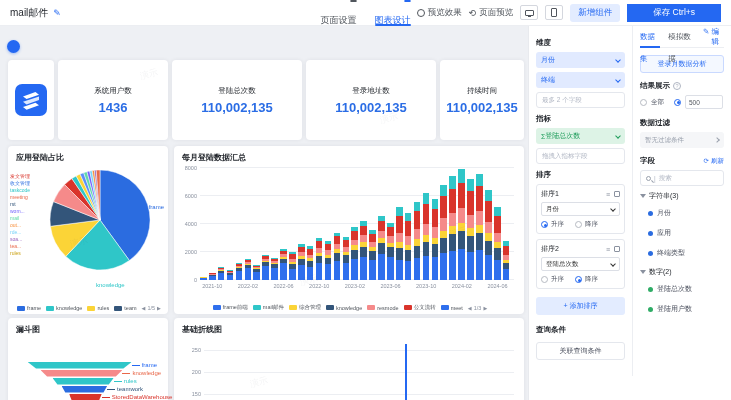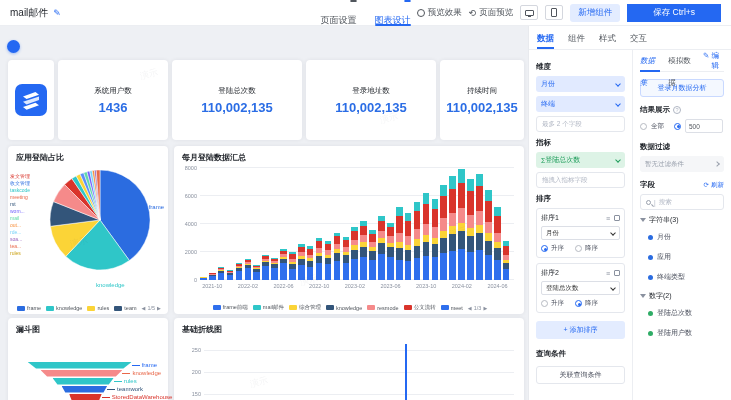--- a/index.html
+++ b/index.html
@@ -98,21 +98,21 @@
   .p-select { border:1px solid #dcdfe6; border-radius:2px; height:14px; display:flex; align-items:center; padding:0 4px; font-size:6.5px; color:#333; margin-bottom:4px; }
   .p-select .grow { flex:1; white-space:nowrap; overflow:hidden; }
   .radio-line { display:flex; align-items:center; gap:3px; font-size:6.5px; color:#4e5360; }
   .radio { width:7px; height:7px; border:1px solid #b6bac2; border-radius:50%; flex:none; position:relative; background:#fff; }
   .radio.checked { border-color:#2468f2; }
   .radio.checked::after { content:""; position:absolute; left:1.5px; top:1.5px; width:3px; height:3px; border-radius:50%; background:#2468f2; }
   .p-add { width:100%; height:18px; border:none; background:#e3ecff; color:#2468f2; font-size:7px; border-radius:3px; cursor:pointer; margin:2px 0 4px; font-family:inherit; }
   .p-grey-btn { width:100%; height:18px; border:1px solid #e4e7ed; background:#fff; color:#4e5360; font-size:7px; border-radius:3px; cursor:pointer; font-family:inherit; }
   .ds-tabs { display:flex; align-items:center; gap:8px; height:22px; border-bottom:1px solid #eceef2; }
   .ds-tab { font-size:7.5px; color:#51565d; position:relative; height:22px; line-height:22px; cursor:pointer; }
-  .ds-tab.active { color:#2468f2;font-style:italic; }
+  .ds-tab.active { color:#2468f2; }
   .ds-tab.active::after { content:""; position:absolute; left:0; right:0; bottom:0; height:2px; background:#2468f2; }
   .ds-edit { margin-left:auto; color:#2468f2; font-size:7.5px; display:flex; gap:2px; cursor:pointer; }
   .ds-name { width:100%; height:18px; margin-top:7px; border:1px solid #c9d9ff; background:#f4f8ff; color:#2468f2; font-size:7px; border-radius:3px; cursor:pointer; font-family:inherit; }
   .p-label-row { display:flex; align-items:center; font-size:7.5px; font-weight:bold; margin:8px 0 4px; }
   .ic-info { margin-left:3px; width:8px; height:8px; border:1px solid #b0b6c3; border-radius:50%; color:#b0b6c3; font-size:5.5px; font-weight:normal; display:flex; align-items:center; justify-content:center; }
   .radio-row { display:flex; align-items:center; gap:4px; font-size:6.5px; color:#4e5360; }
   .num-input { width:38px; height:14px; border:1px solid #dcdfe6; border-radius:2px; font-size:6.5px; color:#51565d; padding:0 3px; font-family:inherit; }
   .filter-box { height:16px; background:#f5f6f8; border-radius:3px; display:flex; align-items:center; padding:0 5px; font-size:6.5px; color:#9aa1ad; }
   .filter-box .sp { flex:1; }
   .refresh { margin-left:auto; color:#2468f2; font-size:6.5px; font-weight:normal; display:flex; align-items:center; gap:2px; cursor:pointer; }
@@ -641,26 +641,20 @@
       <span class="wm" style="left: 140px; top: 42px;">演示</span>
       <span class="wm" style="left: 380px; top: 86px;">演示</span>
       <span class="wm" style="left: 70px; top: 210px;">演示</span>
       <span class="wm" style="left: 300px; top: 248px;">演示</span>
       <span class="wm" style="left: 250px; top: 350px;">演示</span>
       <span class="wm" style="left: 450px; top: 200px;">演示</span>
     </div>
 </div>
 
 <div class="panel">
-  <div class="p-tabs" id="pTabs">
-      <span class="p-tab active">数据</span>
-      <span class="p-tab">组件</span>
-      <span class="p-tab">样式</span>
-      <span class="p-tab">交互</span>
-    </div>
   <div class="p-cols">
     <div class="p-leftcol">
       <div class="p-label">维度</div>
       <div id="dimFields">
           <div class="pill pill-blue">
             <span class="grow">月份</span>
             <span class="chev"></span>
           </div>
           <div class="pill pill-blue">
             <span class="grow">终端</span>

